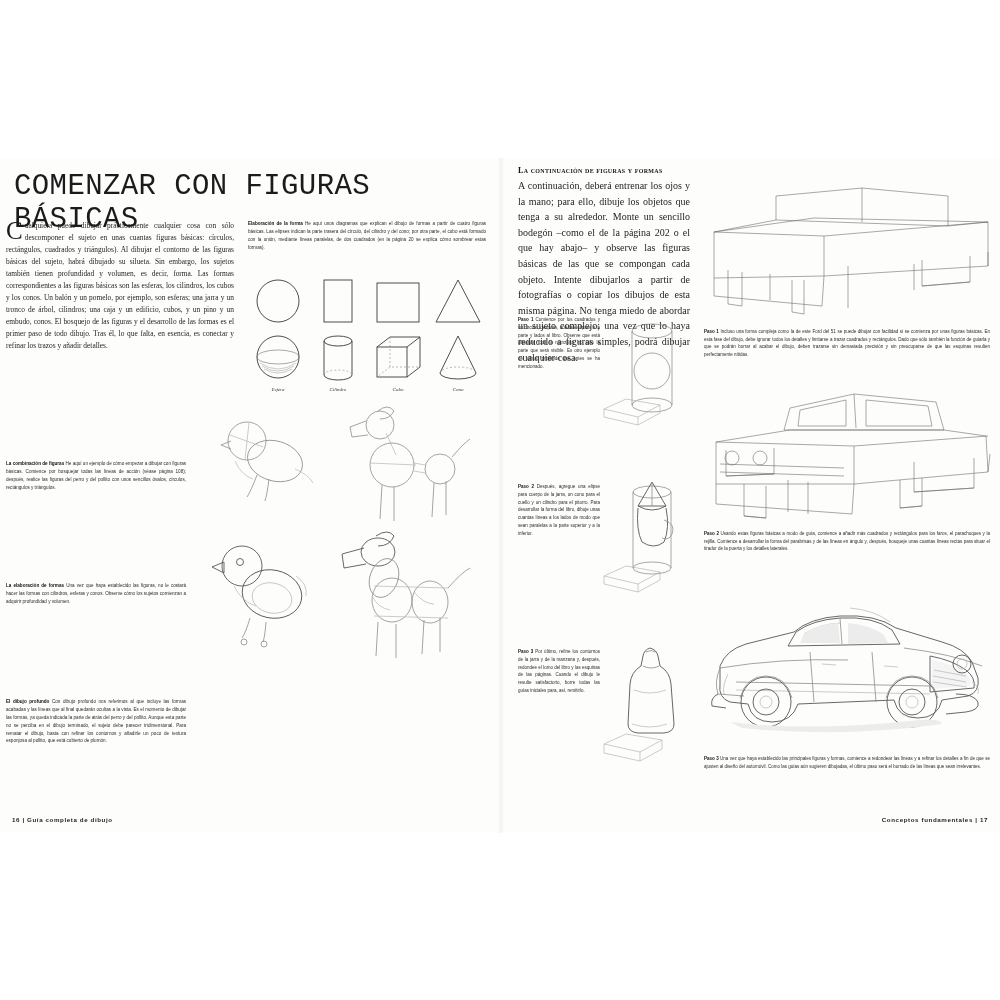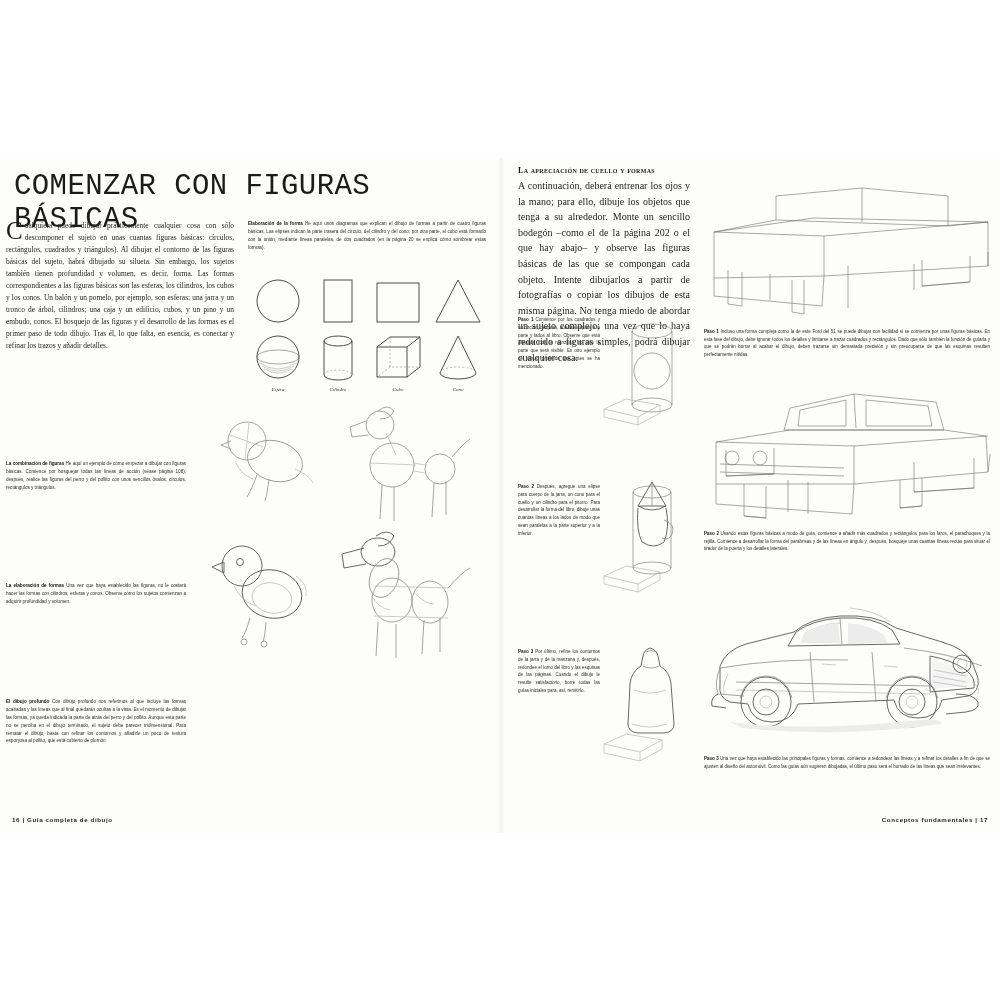--- a/index.html
+++ b/index.html
@@ -344,21 +344,21 @@
           <path class="sk" d="M122 92 L122 126"></path>
           <path class="sk-lt" d="M54 70 q6 12 18 14"></path>
           <path class="sk-lt" d="M96 66 q10 12 20 12"></path>
         </svg>
       </div>
     </div>
 
     <div class="page-half page-right">
 
       <div class="rp-head">
-        <span>La apreciación de cuello y formas</span>
+        <span>La continuación de figuras y formas</span>
       </div>
       <div class="rp-body">
         <span>A continuación, deberá entrenar los ojos y la mano; para ello, dibuje los objetos que tenga a su alrededor. Monte un sencillo bodegón –como el de la página 202 o el que hay abajo– y observe las figuras básicas de las que se compongan cada objeto. Intente dibujarlos a partir de fotografías o copiar los dibujos de esta misma página. No tenga miedo de abordar un sujeto complejo; una vez que lo haya reducido a figuras simples, podrá dibujar cualquier cosa.</span>
       </div>
 
       <div class="step-txt" style="left:18px; top:158px;">
         <b>Paso 1</b>
         <span>Comience por los cuadrados y un círculo; después, añádale elipses a la parte y lados al libro. Observe que está dibujada toda la manzana, no sólo la parte que será visible. Es otro ejemplo del dibujo profundo que antes se ha mencionado.</span>
       </div>
       <div class="artbox" style="left:100px; top:155px;">

